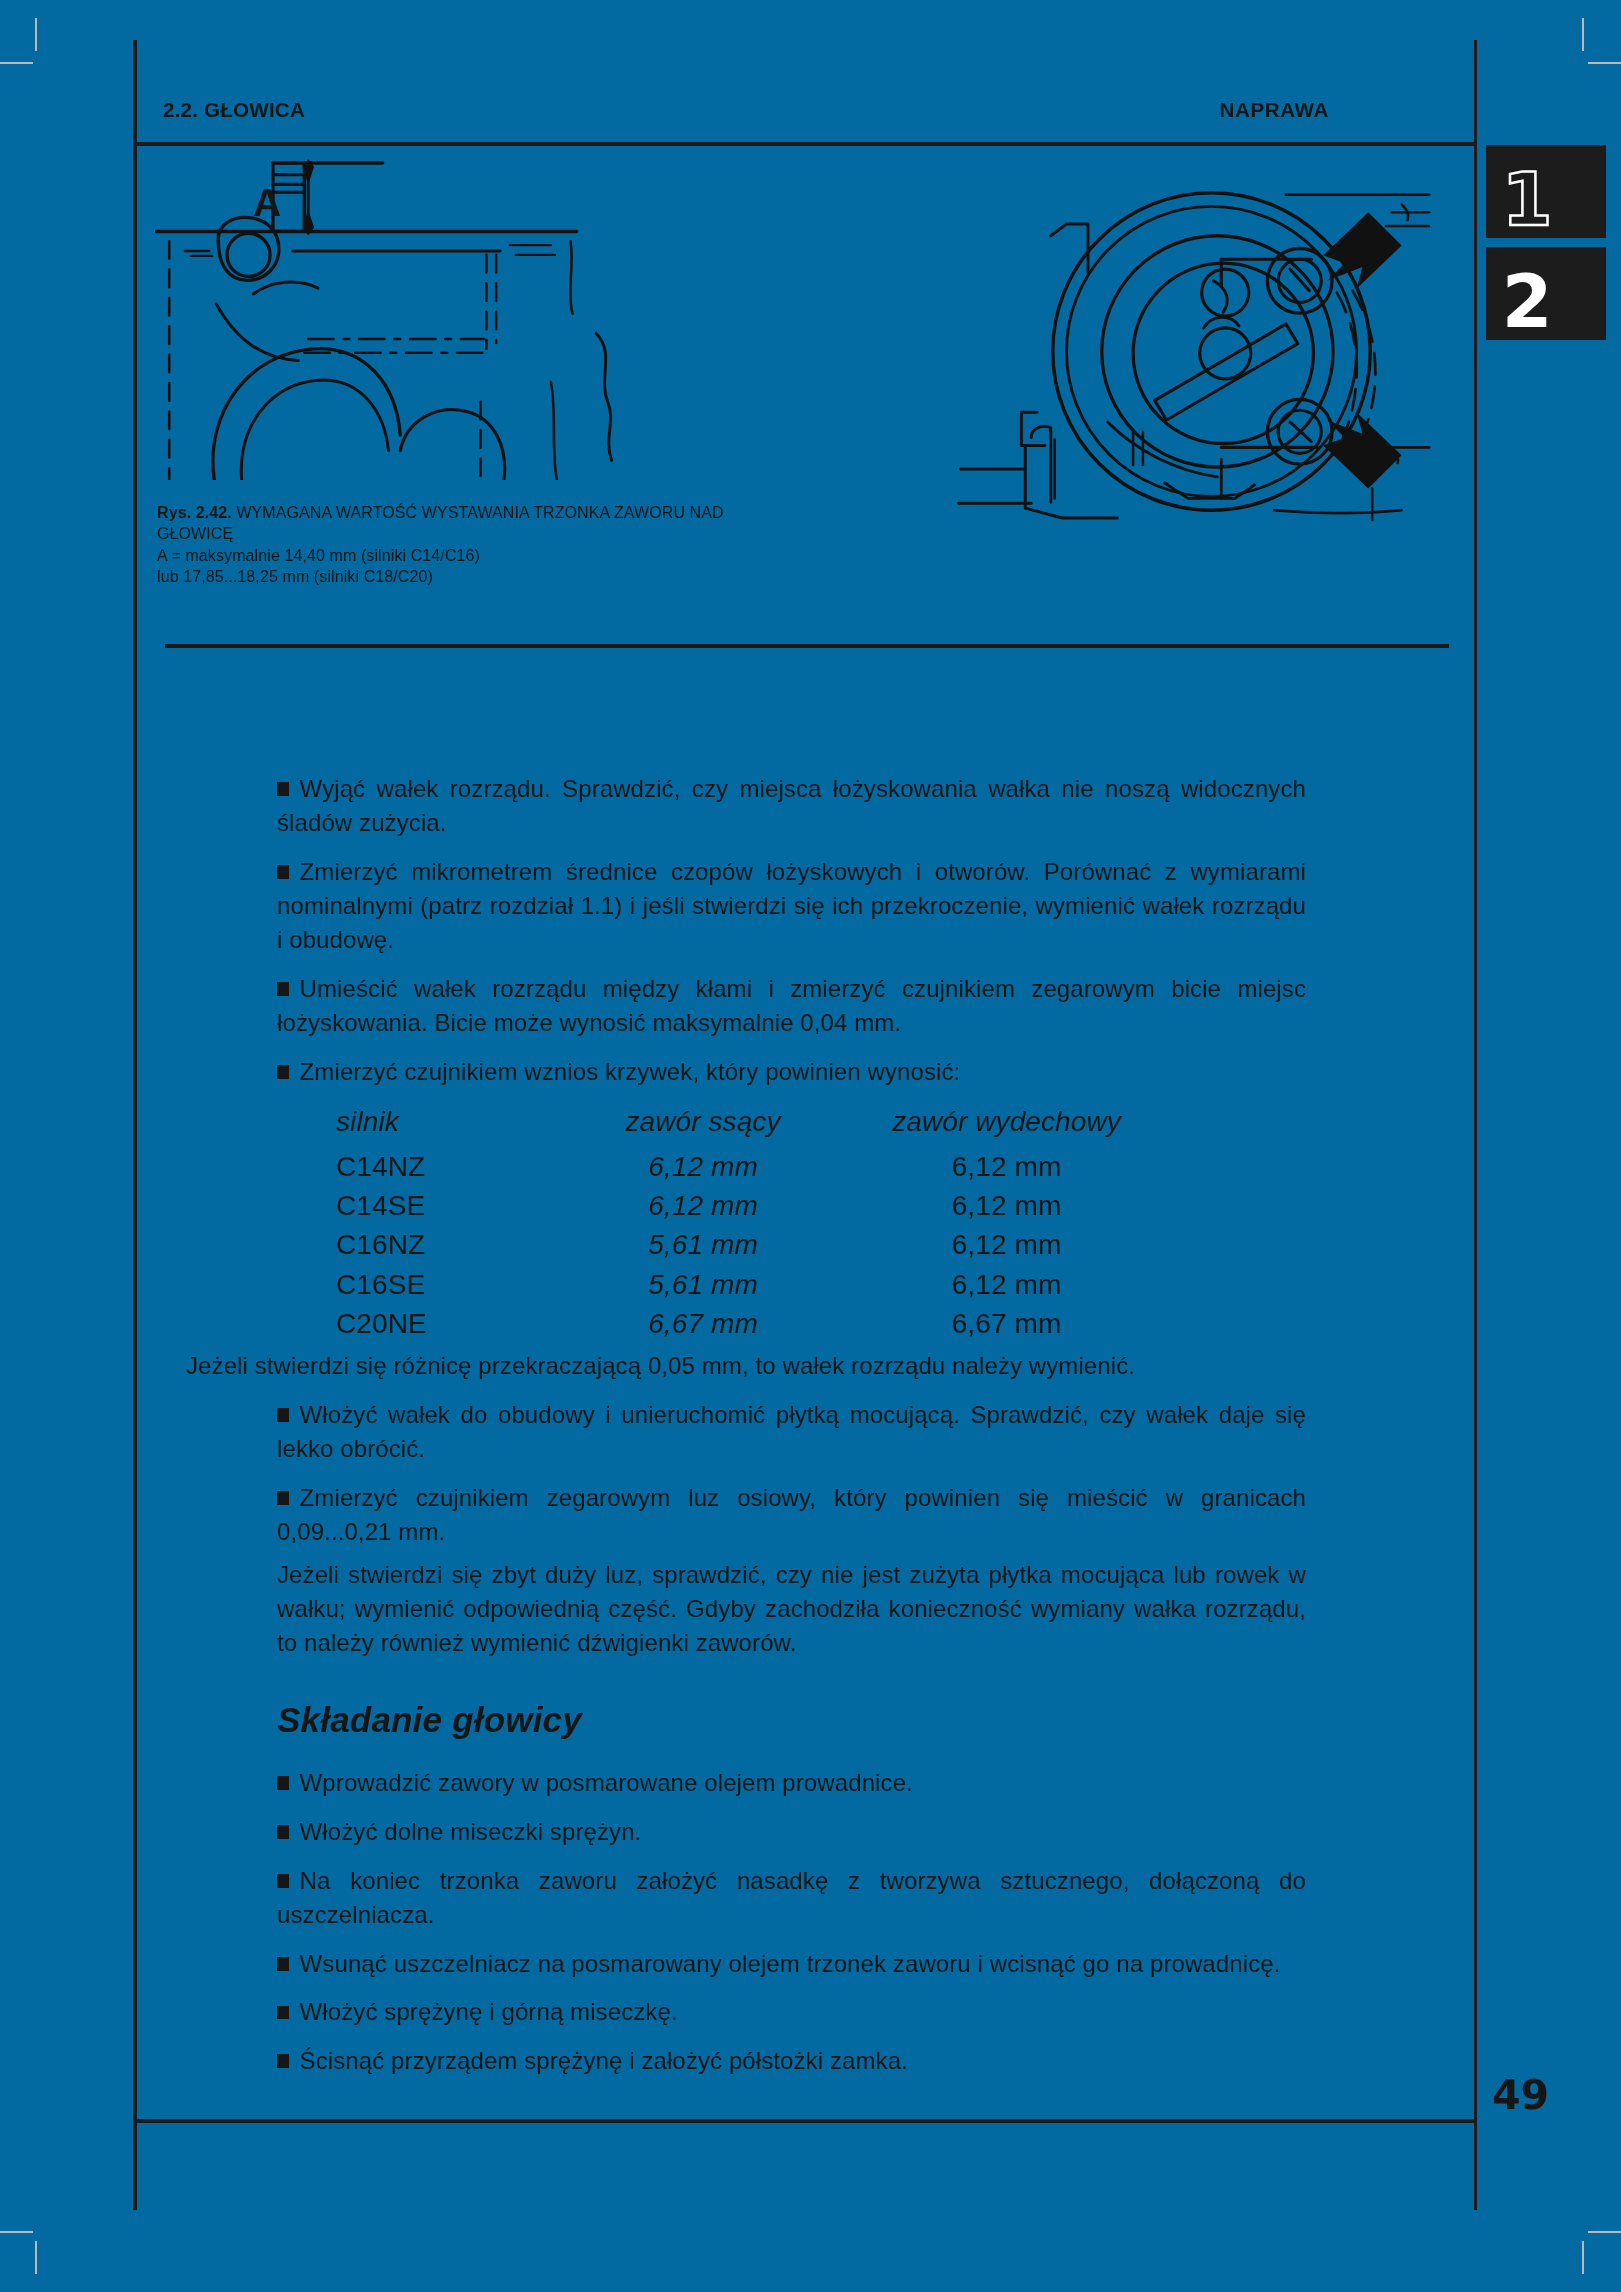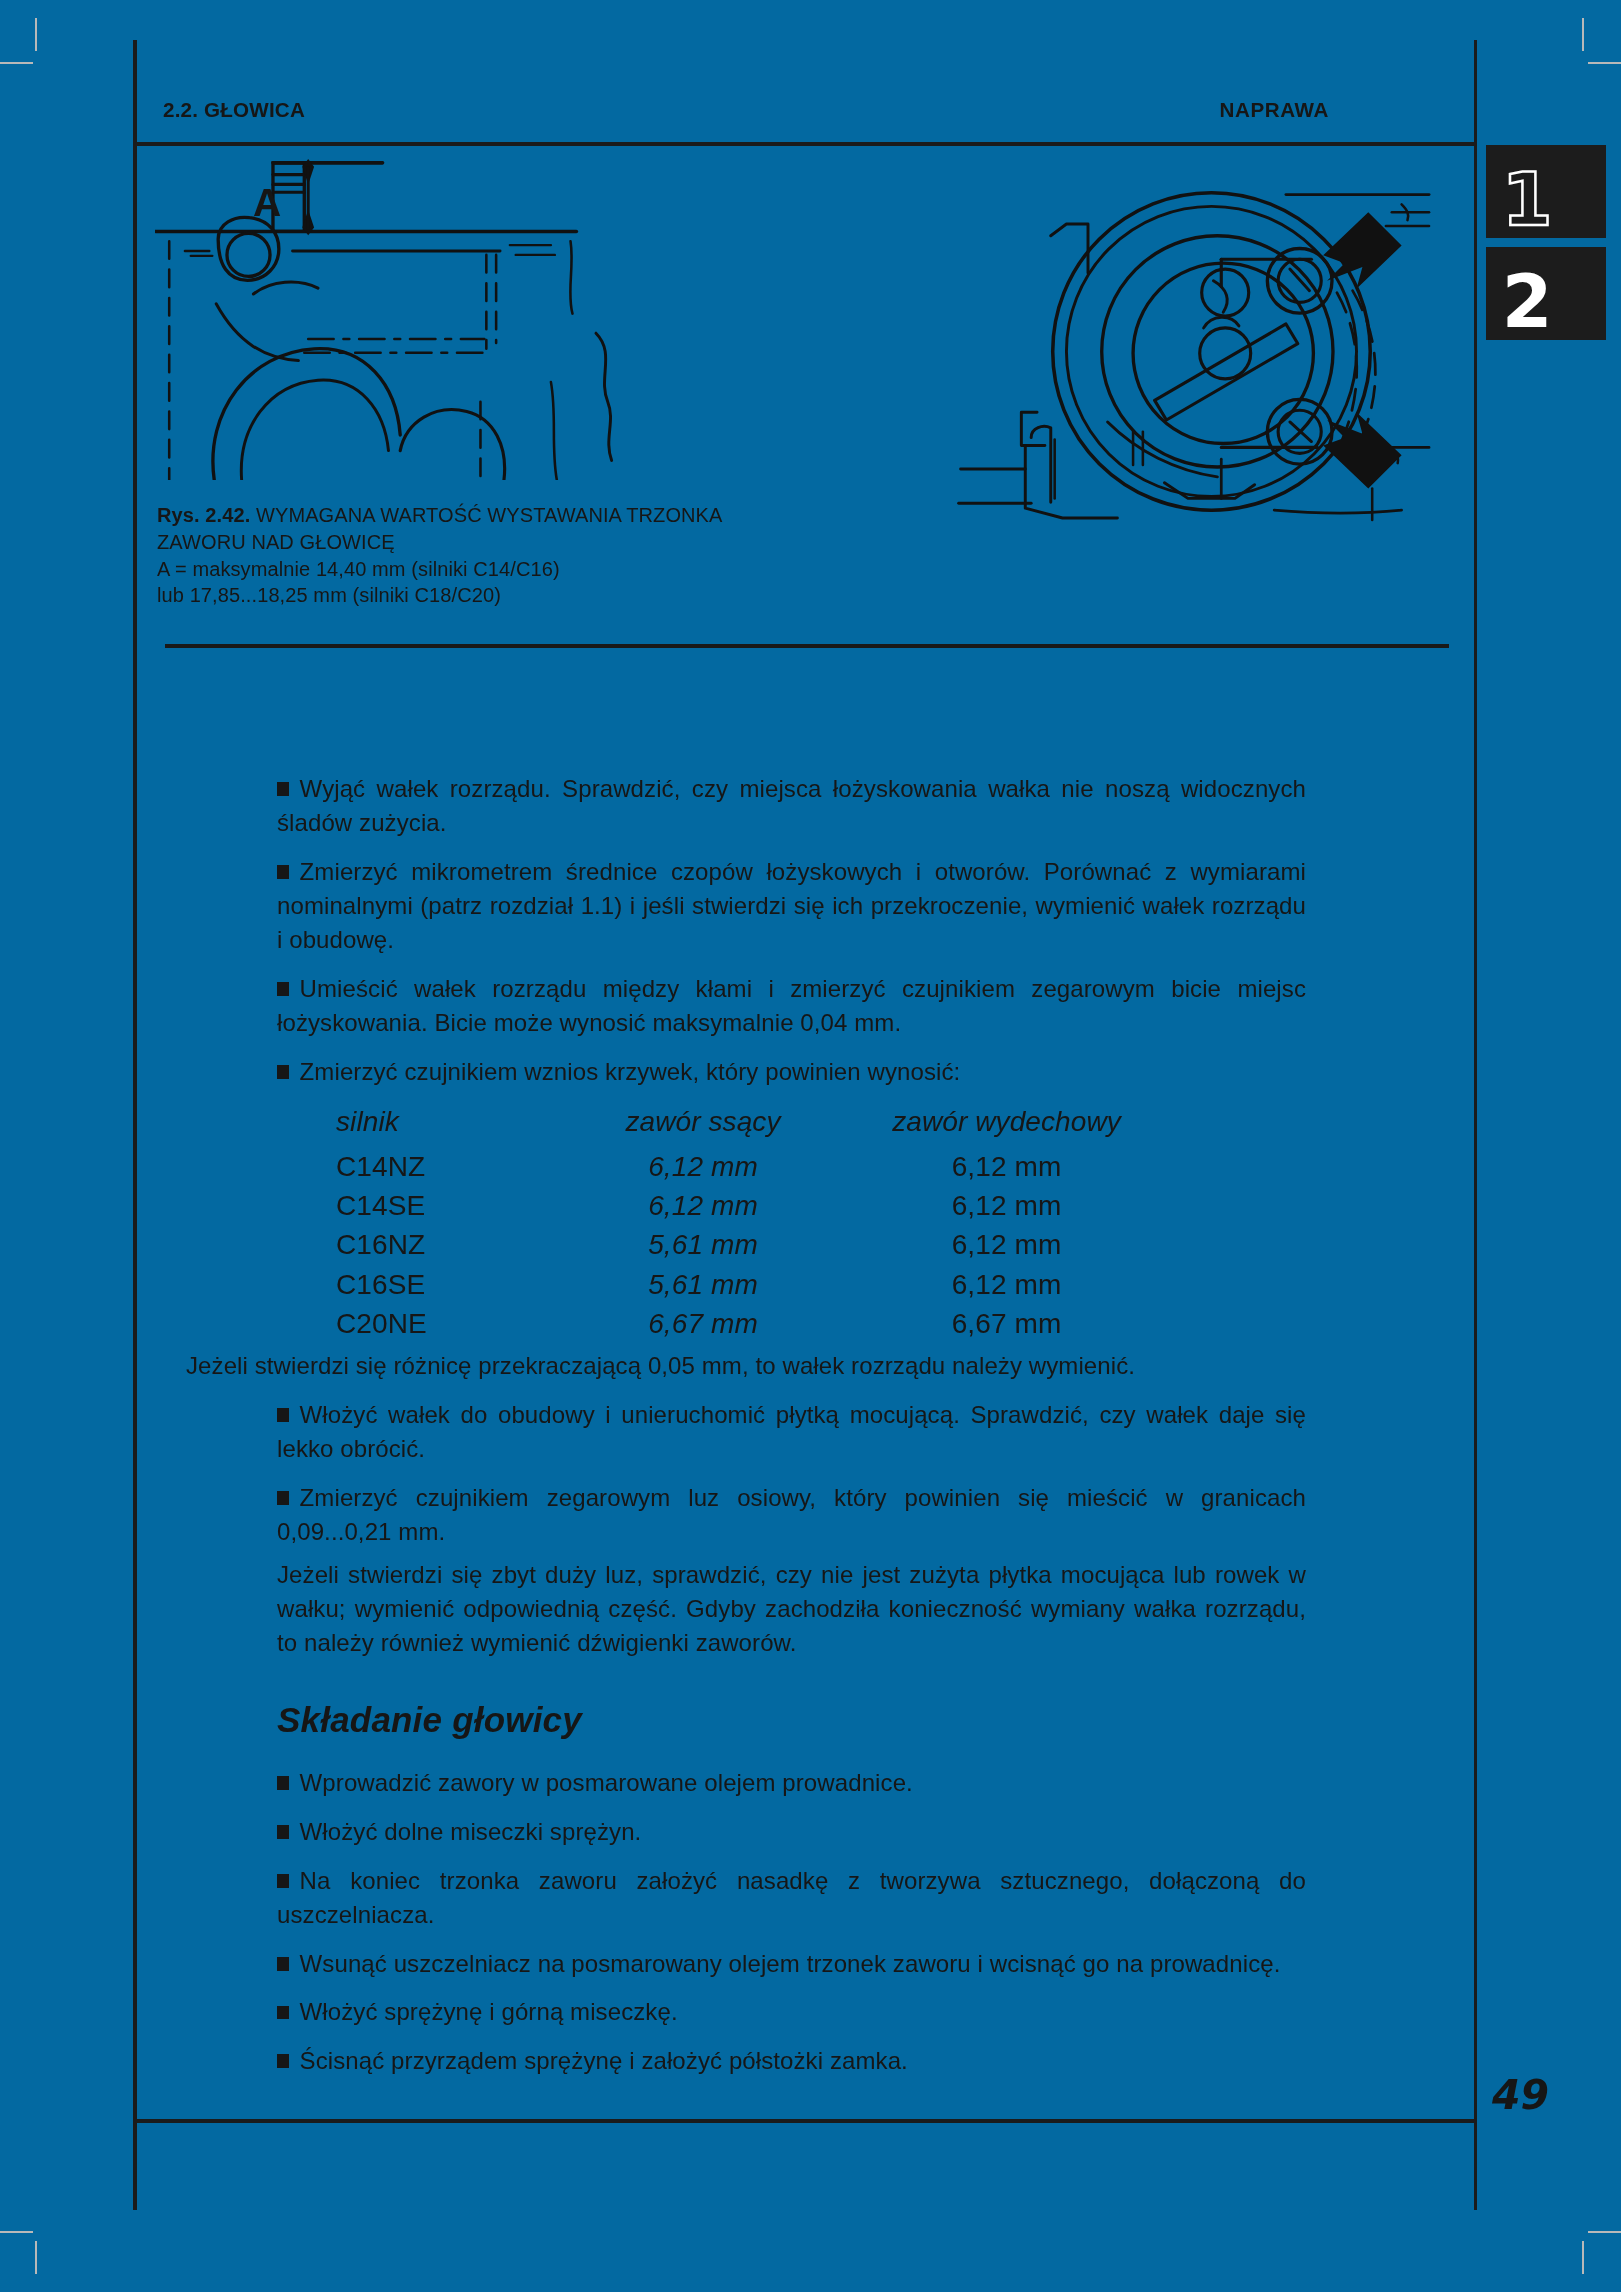--- a/index.html
+++ b/index.html
@@ -119,21 +119,21 @@
 
   
   .fig {
     position: absolute;
   }
   .fig-left  { left: 155px; top: 157px; }
   .fig-right { left: 941px; top: 165px; }
 
   .cap {
     position: absolute;
-    font-size: 20px;
+    font-size: 16px;
     line-height: 1.34;
     letter-spacing: 0.1px;
   }
   .cap b { font-weight: bold; }
   .cap-left  { left: 157px; top: 502px; width: 608px; }
   .cap-right { left: 894px; top: 555px; width: 568px; }
 
   
   .body {
     position: absolute;
@@ -195,21 +195,20 @@
   }
 
   
   .pageno {
     position: absolute;
     left: 1492px;
     top: 2071px;
     font-size: 41px;
     font-weight: bold;
     font-family: "DejaVu Sans", sans-serif;
-    font-style: italic;
   }
 </style>
 </head>
 <body>
 
 <div class="page">
 
   <div class="crop-mark crop-v" style="left:35px; top:17.6px;"></div>
   <div class="crop-mark crop-h" style="left:0px;  top:62px;"></div>
   <div class="crop-mark crop-v" style="left:1582px; top:17.6px;"></div>

